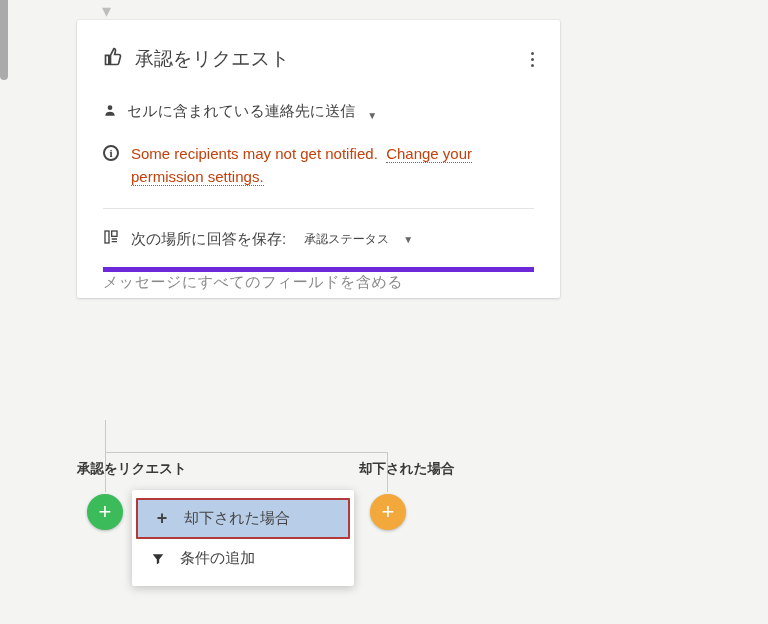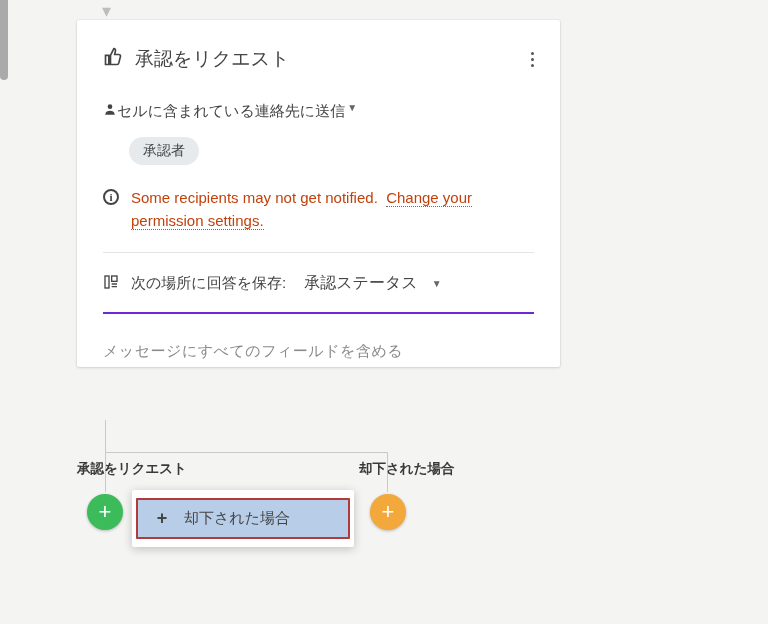--- a/index.html
+++ b/index.html
@@ -57,21 +57,21 @@
     color: #555;
     cursor: pointer;
     letter-spacing: -1px;
     line-height: 4px;
   }
   .dots { display:flex; flex-direction:column; gap:3px; align-items:center;}
   .dots span{ width:3px;height:3px;background:#555;border-radius:50%;}
   .section {
     margin-top: 30px;
   }
-  .row { display: flex; align-items: flex-start; }
+  .row { display: flex; align-items: flex-end; gap: 10px; }
   .person-icon svg { width: 14px; height: 14px; }
   .send-label {
     font-size: 15px;
     color: #444;
   }
   .caret {
     font-size: 10px;
     color: #666;
     margin-left: 2px;
   }
@@ -111,37 +111,37 @@
   }
   .info-text .underlined {
     border-bottom: 1px dotted #6b6b6b;
     cursor: pointer;
   }
   .save-row {
     display:flex;
     align-items:center;
     gap: 12px;
     padding: 20px 0 18px;
-    border-bottom: 2px solid #6d28d9;
+    border-bottom: 5px solid #6d28d9;
   }
   .save-icon svg { width:16px; height:16px; }
   .save-label { font-size: 15px; color:#444; }
-  .save-value { font-size: 16px; color:#444; margin-left: 6px;}
+  .save-value { font-size: 12px; color:#444; margin-left: 6px;}
   .link-row {
     padding-top: 16px;
   }
   .custom-link {
     color: #1174c7;
     font-size: 15px;
     cursor: pointer;
   }
   .include-text {
     font-size: 15px;
     color: #8a8a8a;
-    margin-top: 28px;
+    margin-top: 1px;
     letter-spacing: 0.5px;
   }
 
   
   .branch-area {
     position: absolute;
     left: 77px;
     top: 420px;
     width: 505px;
   }
@@ -245,21 +245,20 @@
     <div class="row">
       <span class="person-icon">
         <svg viewBox="0 0 24 24" fill="#444">
             <circle cx="12" cy="8" r="4"></circle>
             <path d="M4 21c0-4 4-6 8-6s8 2 8 6v1H4z"></path>
           </svg>
       </span>
       <span class="send-label">セルに含まれている連絡先に送信</span>
       <span class="caret">▼</span>
     </div>
-    <span class="chip">承認者</span>
 
     <div class="info-row">
       <span class="info-icon">i</span>
       <span class="info-text">
         <span>Some recipients may not get notified.</span>&nbsp;&nbsp;<span class="underlined">Change your permission settings.</span>
       </span>
     </div>
 
     <div class="save-row">
       <span class="save-icon">
@@ -288,14 +287,22 @@
   <div class="branch-label r">却下された場合</div>
 
   <div class="plus-btn green">+</div>
   <div class="plus-btn orange">+</div>
 
   <div class="menu">
     <div class="menu-item hl">
       <span class="mi-icon">+</span>
       <span>却下された場合</span>
     </div>
+    <div class="menu-item">
+      <span class="mi-icon">
+        <svg viewBox="0 0 24 24" fill="#333">
+            <path d="M3 4h18l-7 9v6l-4 2v-8L3 4z"></path>
+          </svg>
+      </span>
+      <span>条件の追加</span>
+    </div>
   </div>
 </div>
 
 </body></html>

